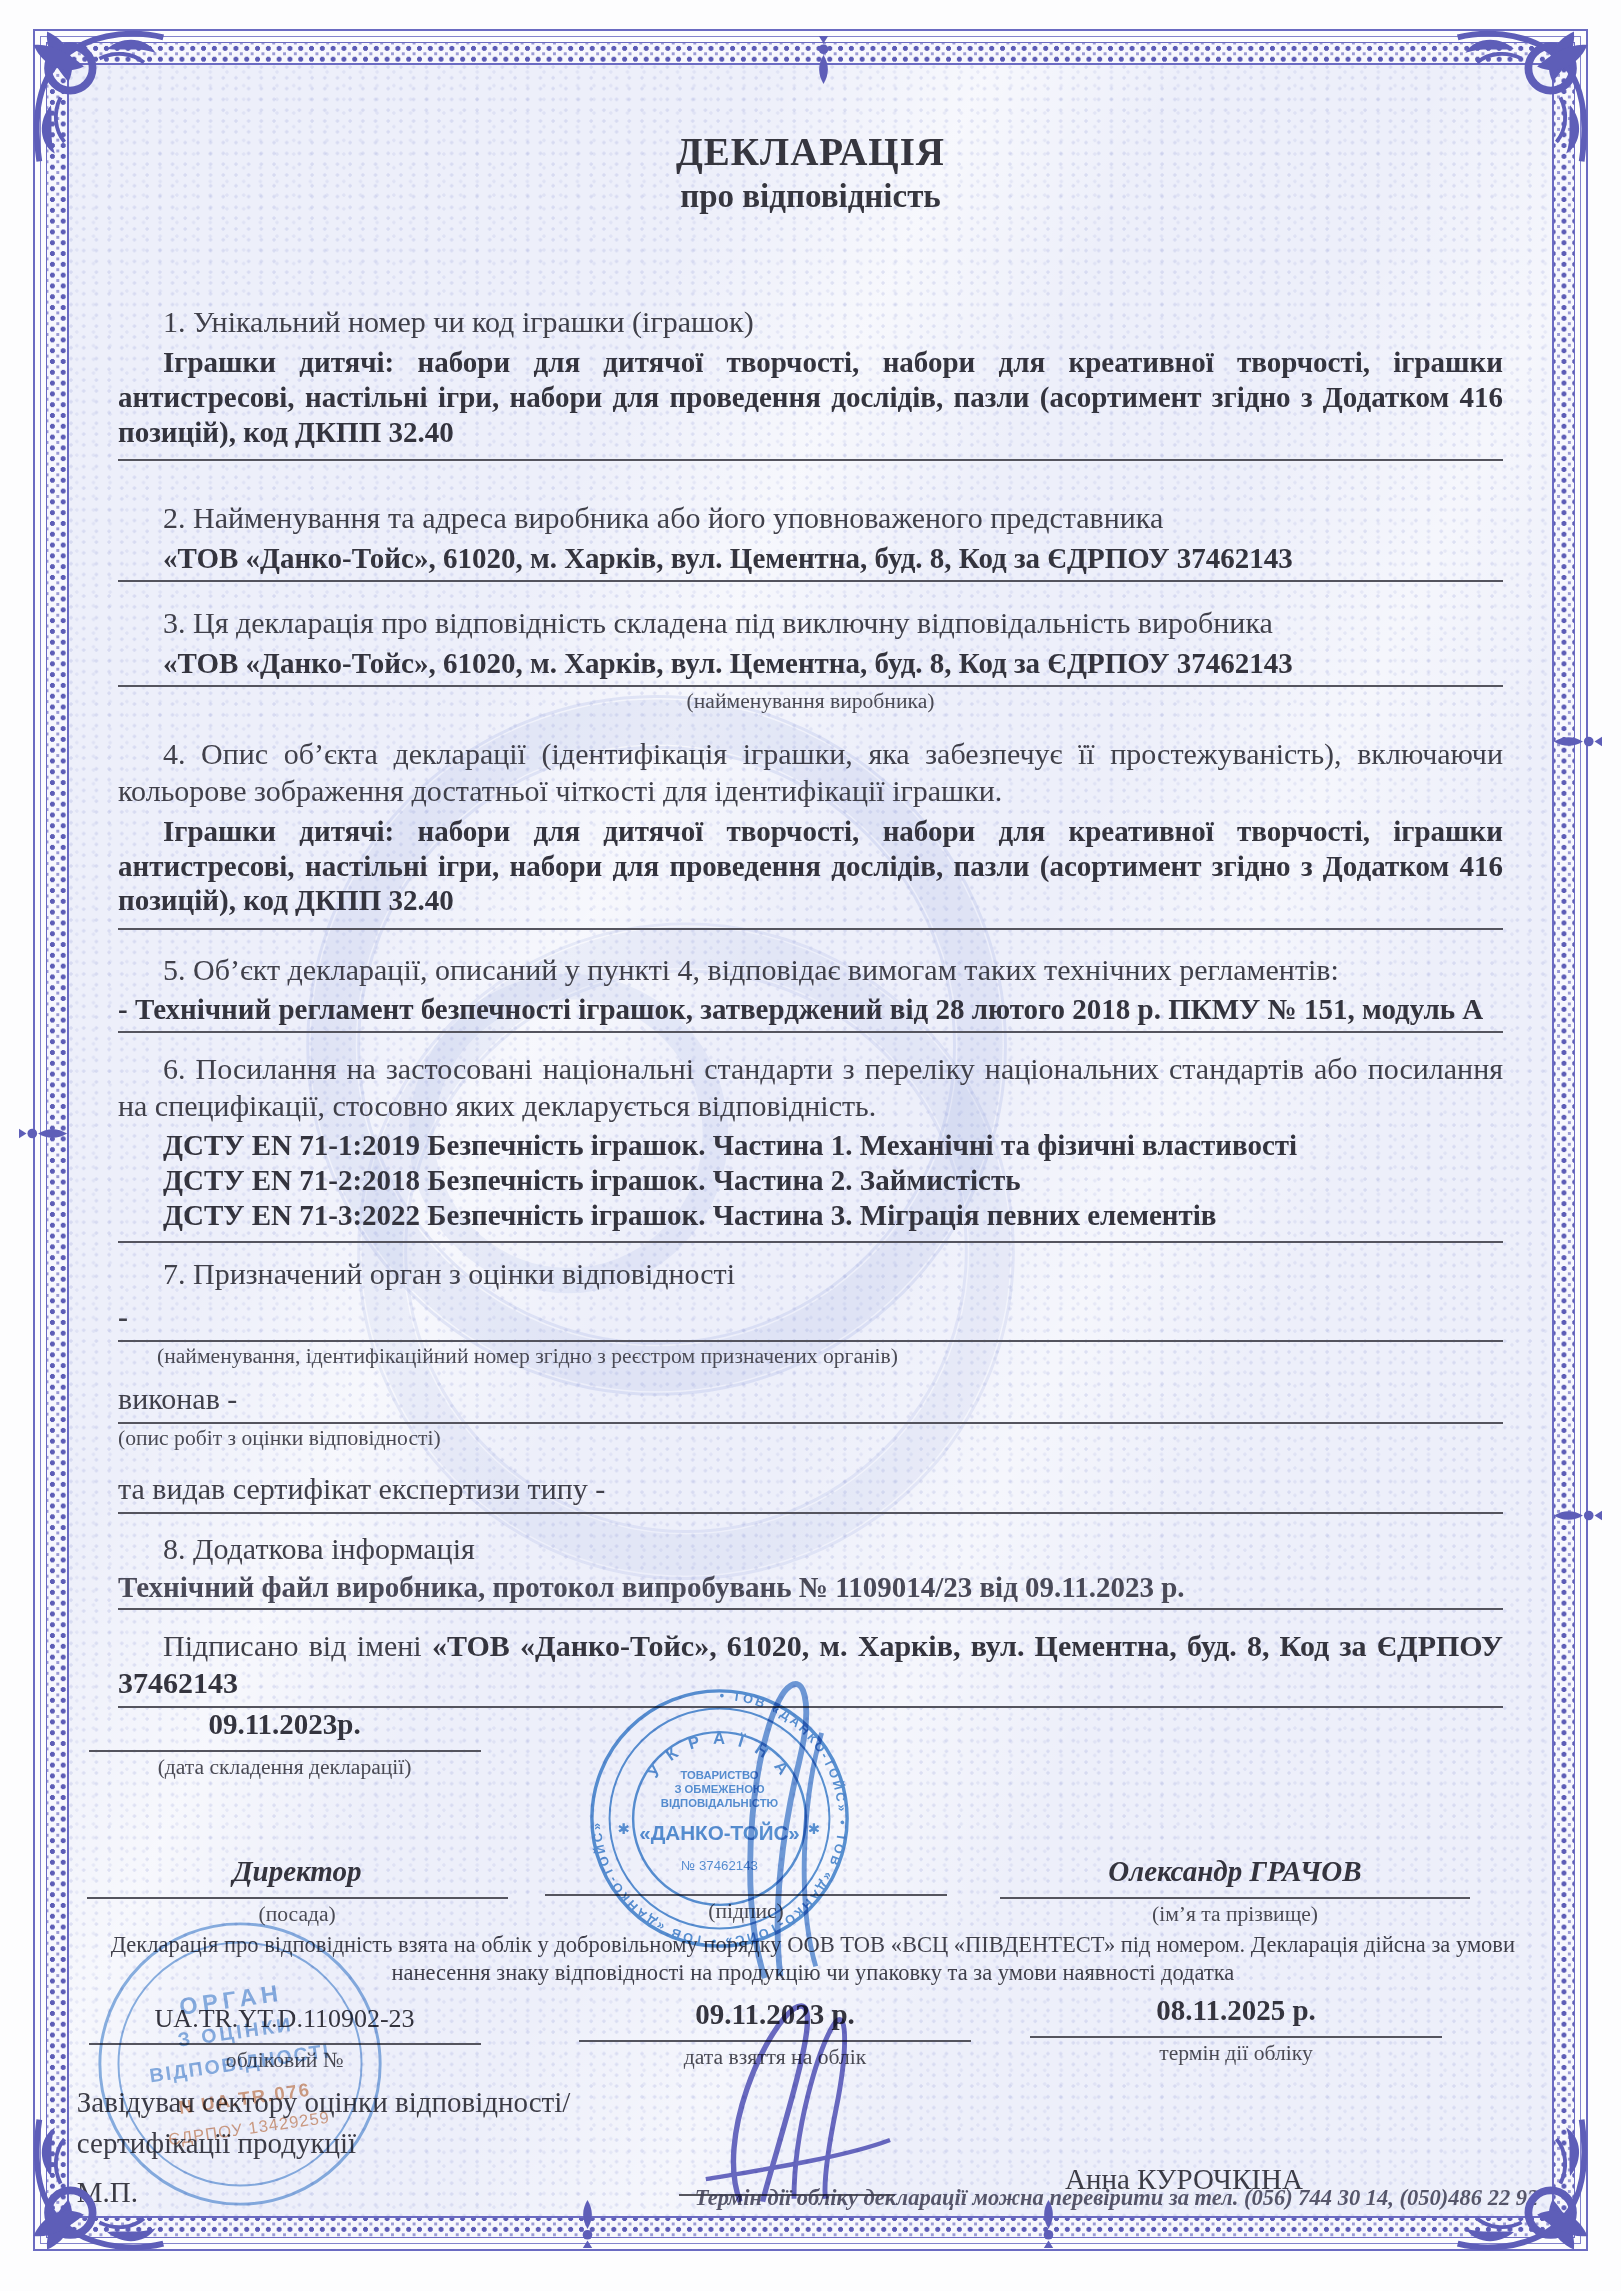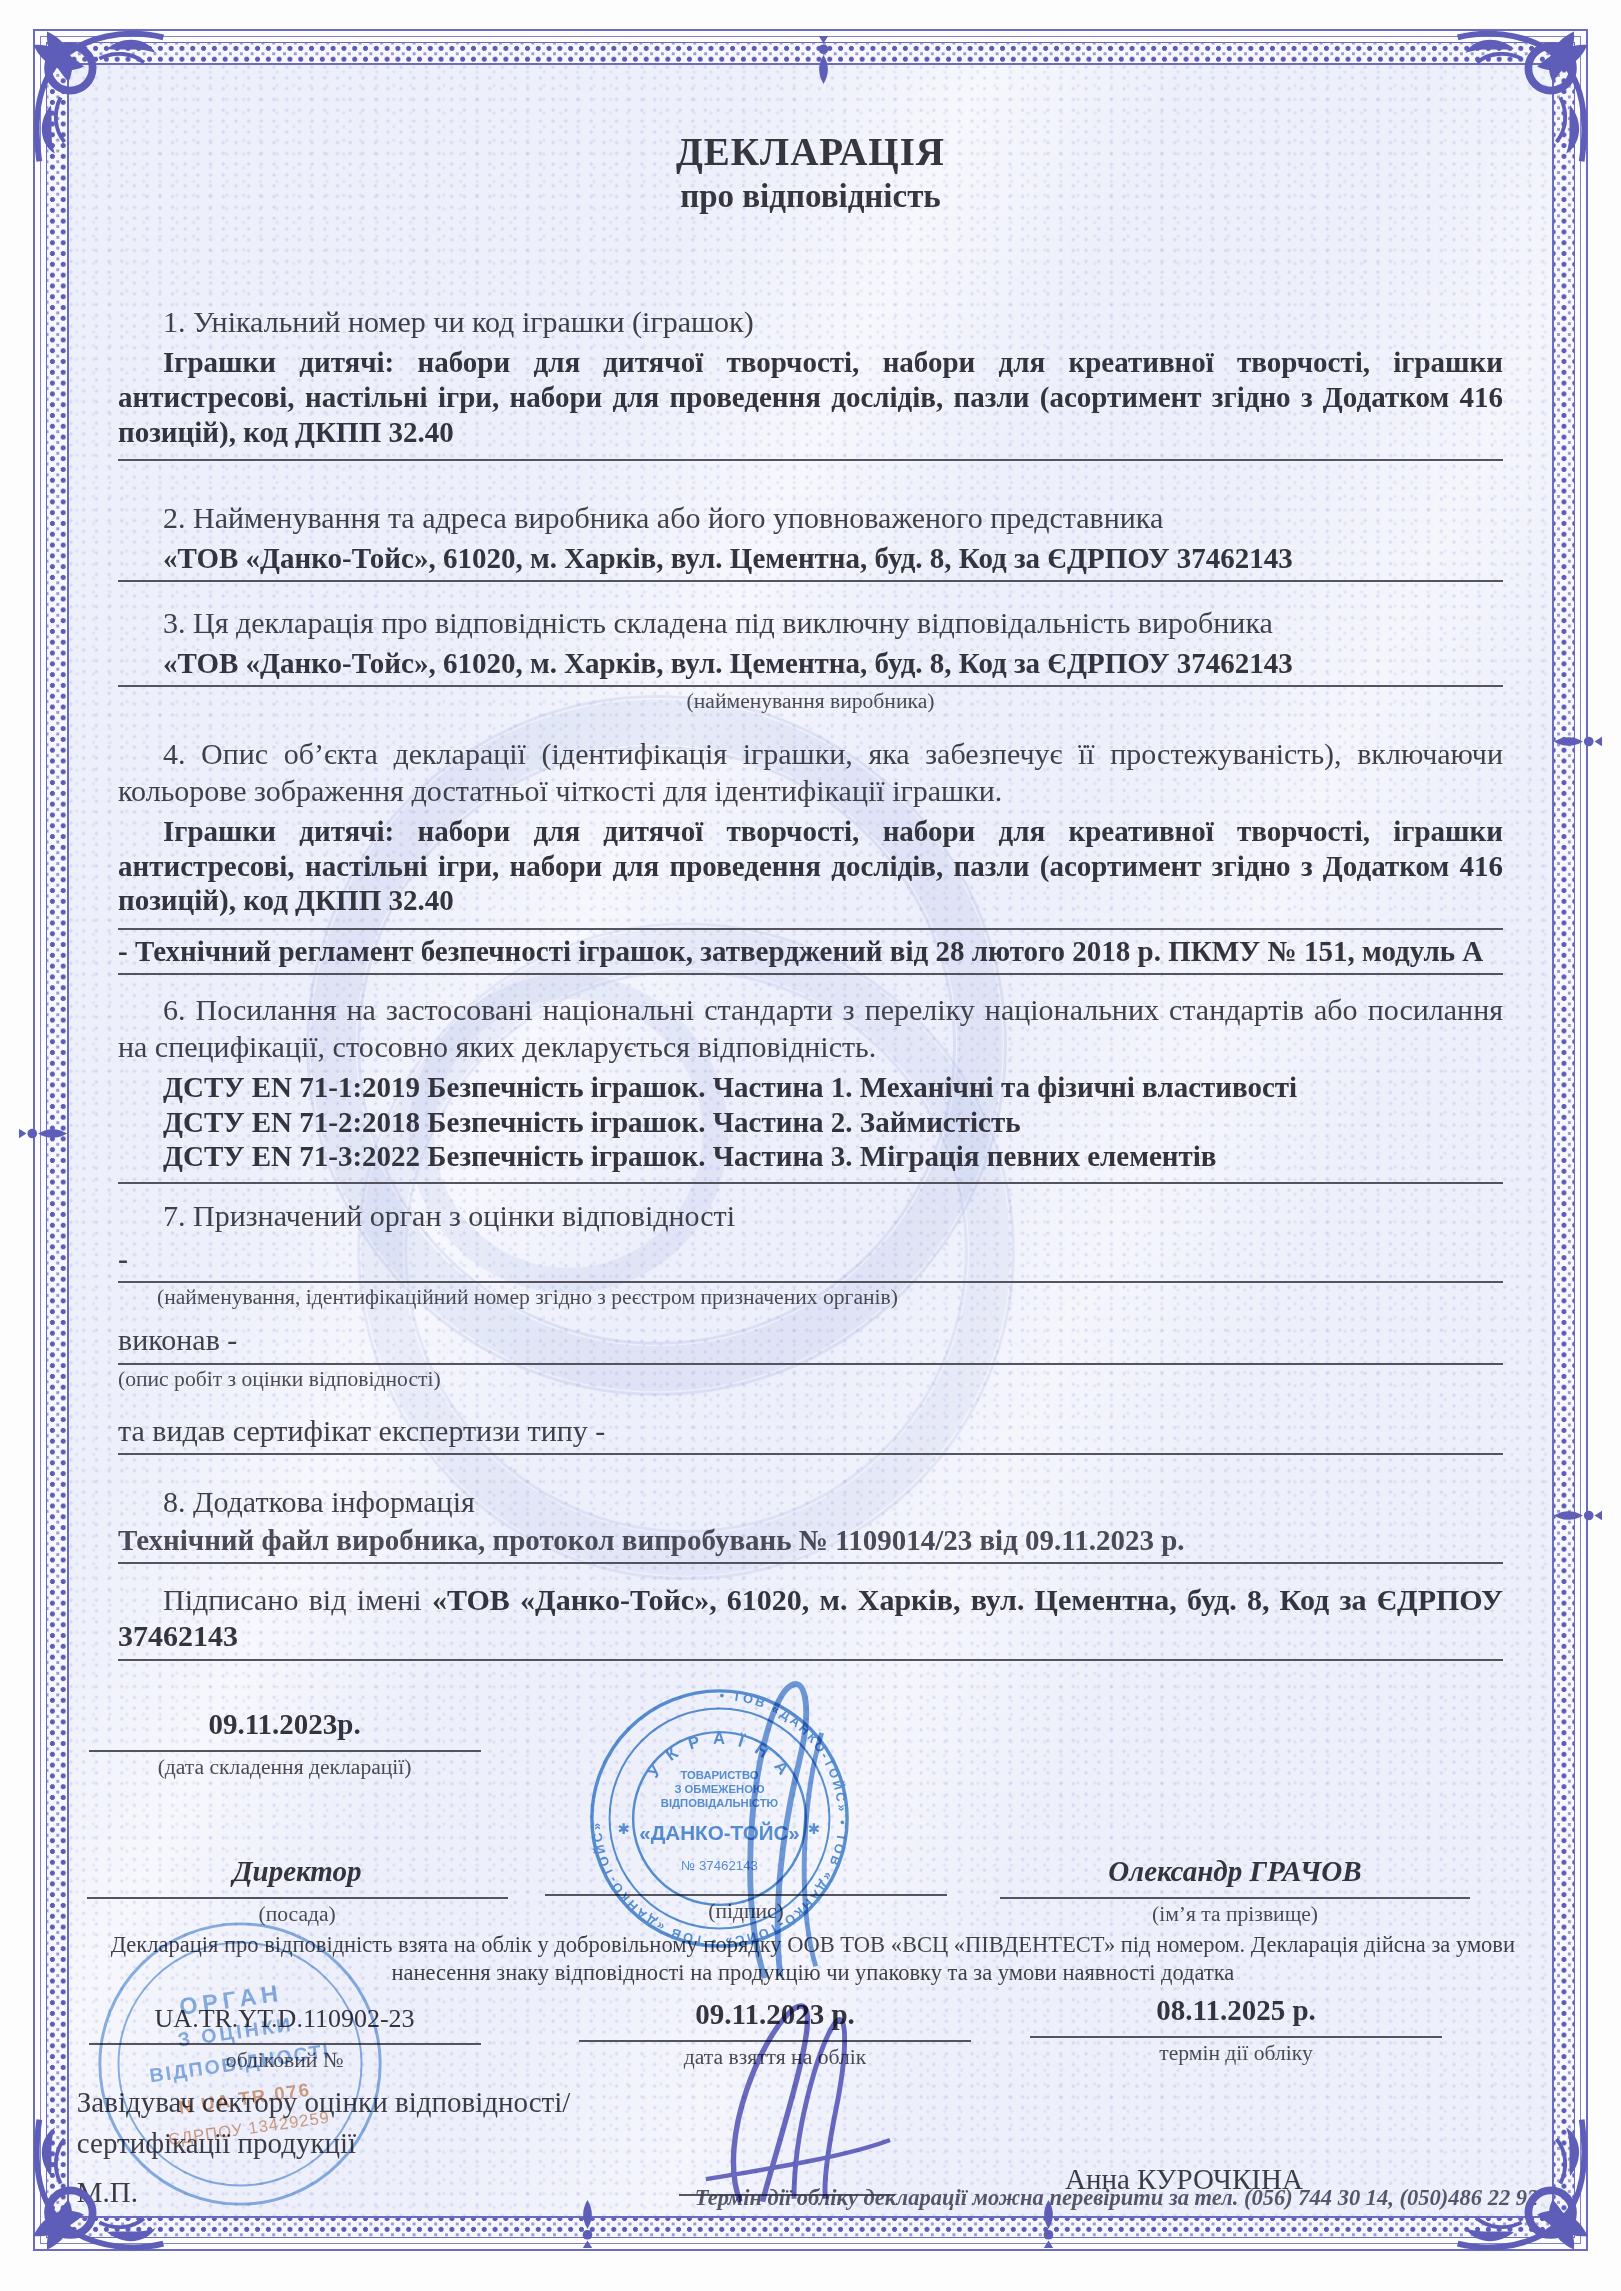--- a/index.html
+++ b/index.html
@@ -180,36 +180,37 @@
       <p class="b u" style="margin-top:3.9px;">«ТОВ «Данко-Тойс», 61020, м. Харків, вул. Цементна, буд. 8, Код за ЄДРПОУ 37462143</p>
 
       <p class="h" style="margin-top:23.5px;">3. Ця декларація про відповідність складена під виключну відповідальність виробника</p>
       <p class="b u" style="margin-top:3.9px;">«ТОВ «Данко-Тойс», 61020, м. Харків, вул. Цементна, буд. 8, Код за ЄДРПОУ 37462143</p>
       <p class="cap" style="margin:2px 0 0;text-align:center;">(найменування виробника)</p>
 
       <p class="h" style="margin-top:21.6px;">4. Опис об’єкта декларації (ідентифікація іграшки, яка забезпечує її простежуваність), включаючи кольорове зображення достатньої чіткості для ідентифікації іграшки.</p>
       <p class="b" style="margin-top:3.9px;">Іграшки дитячі: набори для дитячої творчості, набори для креативної творчості, іграшки антистресові, настільні ігри, набори для проведення дослідів, пазли (асортимент згідно з Додатком 416 позицій), код ДКПП 32.40</p>
       <div class="rule" style="margin-top:7.8px;"></div>
 
+      <p class="h" style="margin-top:21.6px;">5. Об’єкт декларації, описаний у пункті 4, відповідає вимогам таких технічних регламентів:</p>
       <p class="b u" style="margin-top:3.9px;text-indent:0;">- Технічний регламент безпечності іграшок, затверджений від 28 лютого 2018 р. ПКМУ № 151, модуль А</p>
 
       <p class="h" style="margin-top:17.6px;">6. Посилання на застосовані національні стандарти з переліку національних стандартів або посилання на специфікації, стосовно яких декларується відповідність.</p>
       <div class="std" style="margin-top:3.9px;">ДСТУ EN 71-1:2019 Безпечність іграшок. Частина 1. Механічні та фізичні властивості</div>
       <div class="std">ДСТУ EN 71-2:2018 Безпечність іграшок. Частина 2. Займистість</div>
       <div class="std">ДСТУ EN 71-3:2022 Безпечність іграшок. Частина 3. Міграція певних елементів</div>
       <div class="rule" style="margin-top:5.9px;"></div>
 
       <p class="h" style="margin-top:13.7px;">7. Призначений орган з оцінки відповідності</p>
       <p class="val u" style="margin:5.9px 0 0;font-weight:bold;">-</p>
       <p class="cap" style="margin:2px 0 11px;padding-left:39px;">(найменування, ідентифікаційний номер згідно з реєстром призначених органів)</p>
       <p class="val u" style="margin:7.8px 0 0;">виконав -</p>
       <p class="cap" style="margin:2px 0 0;">(опис робіт з оцінки відповідності)</p>
       <p class="val u" style="margin:19.6px 0 0;">та видав сертифікат експертизи типу -</p>
 
-      <p class="h" style="margin-top:29px;">8. Додаткова інформація</p>
+      <p class="h" style="margin-top:17px;">8. Додаткова інформація</p>
       <p class="b u" style="margin-top:2px;text-indent:0;color:#4a4a58;">Технічний файл виробника, протокол випробувань № 1109014/23 від 09.11.2023 р.</p>
 
       <p class="h u" style="margin-top:17.6px;"><span>Підписано від імені </span><span style="font-weight:bold;color:#34343e;">«ТОВ «Данко-Тойс», 61020, м. Харків, вул. Цементна, буд. 8, Код за ЄДРПОУ 37462143</span></p>
     </div>
 
     <div class="abs" style="left:19.6px;top:1643px;width:392px;">
       <div class="blk-val">09.11.2023р.</div>
       <div class="blk-cap">(дата складення декларації)</div>
     </div>
 

